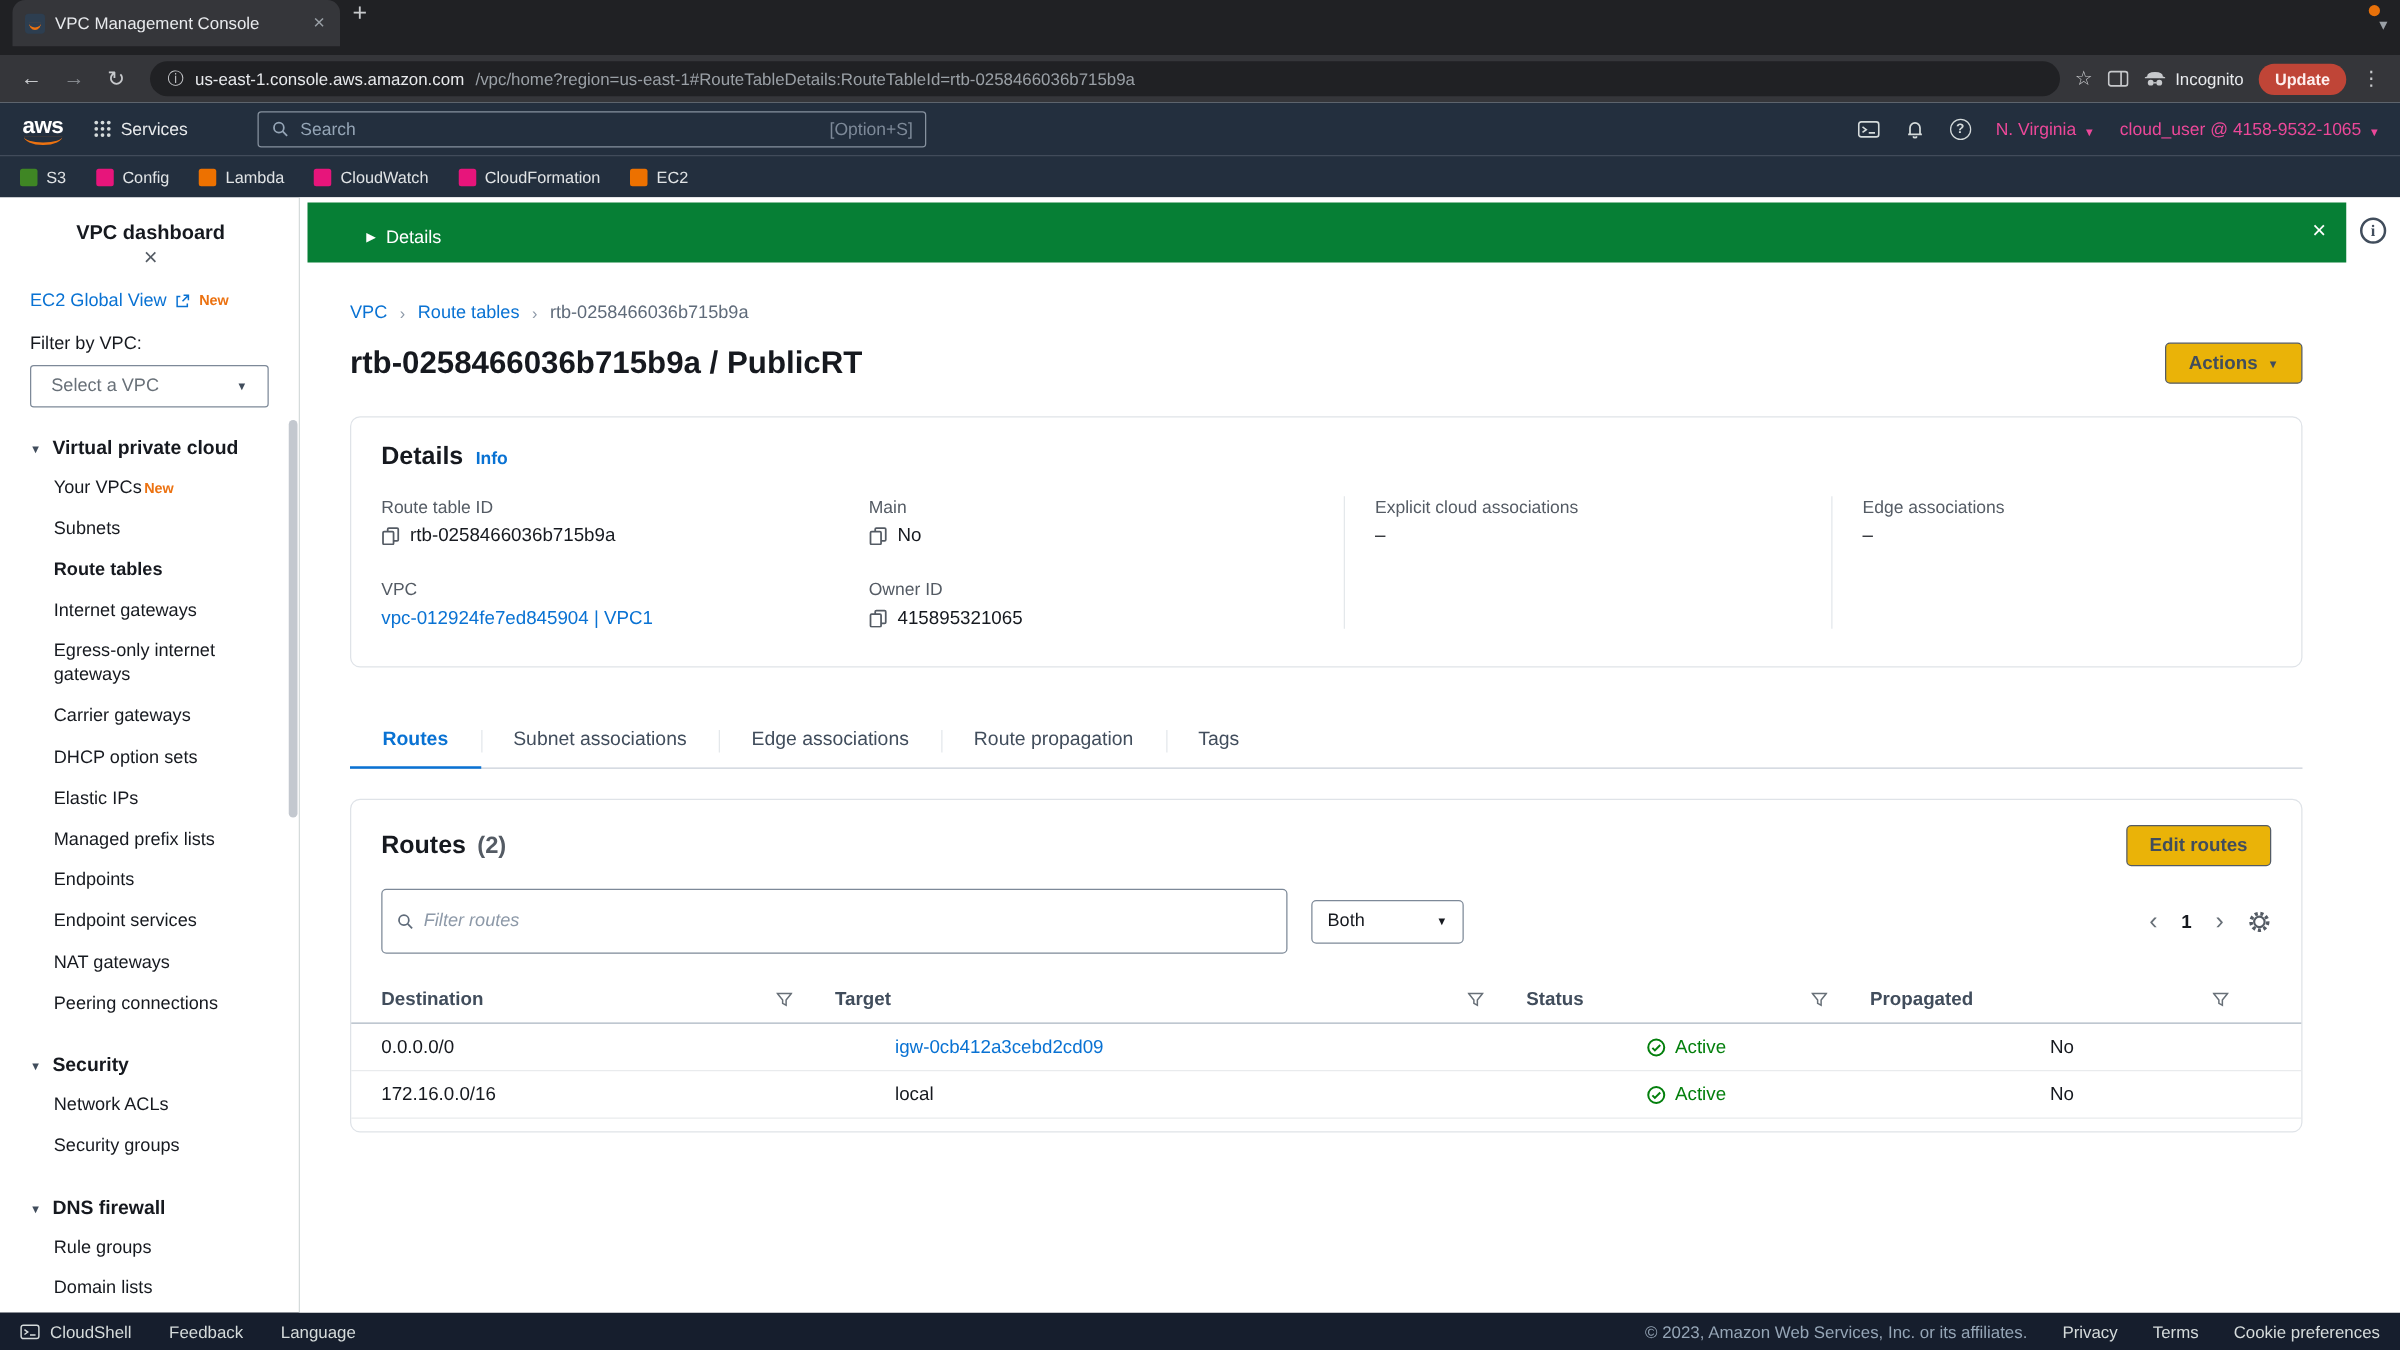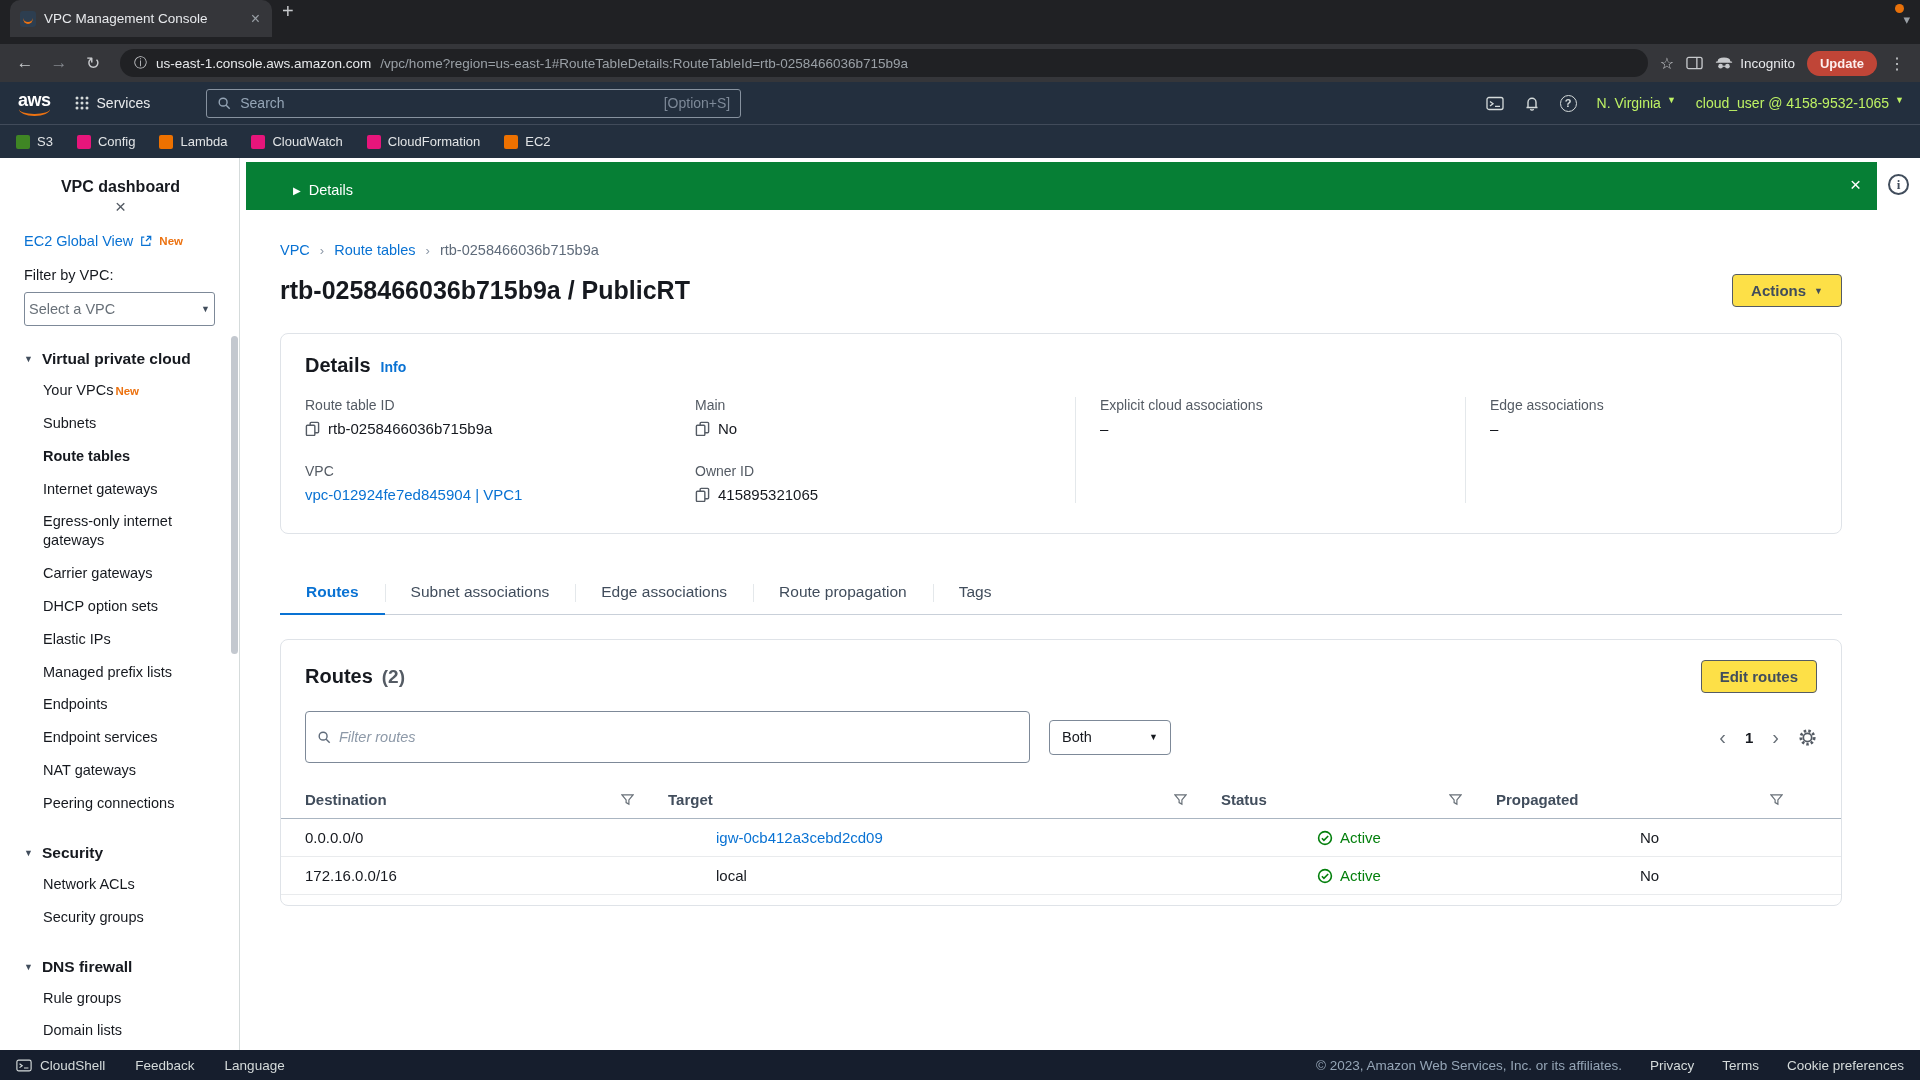--- a/index.html
+++ b/index.html
@@ -44,21 +44,21 @@
     position:relative; padding:0 4px 6px 2px; }
   .aws-logo::after { content:""; position:absolute; left:3px; right:5px; bottom:1px; height:5px;
     border-bottom:2px solid #ec7211; border-radius:0 0 50% 50%/0 0 100% 100%; }
   .services-btn { display:flex; align-items:center; gap:8px; padding:4px 4px; color:#e9ebed;}
   .nav-search { width:535px; height:29px; border:1px solid #87929f; border-radius:3px;
     display:flex; align-items:center; gap:9px; padding:0 10px; color:#95a5b6; margin-left:36px; }
   .nav-search .shortcut { margin-left:auto; color:#7d8998; }
   .awsnav-right { margin-left:auto; display:flex; align-items:center; gap:20px; }
   .help-circle { width:17px; height:17px; border:1.4px solid #d5dbdb; border-radius:50%;
     font-size:11px; text-align:center; line-height:14px; color:#d5dbdb; font-weight:700;}
-  .nav-drop { display:flex; align-items:flex-start; gap:6px; color:#bef264; }
+  .nav-drop { display:flex; align-items:flex-end; gap:6px; color:#ec4899; }
   .caret { font-size:9px; color:inherit; }
 
   
   .favbar { height:34px; background:#232f3e; border-top:1px solid #414b5a; display:flex;
     align-items:center; gap:24px; padding:0 16px; color:#e1e4e6; font-size:13px; }
   .fav { display:flex; align-items:center; gap:7px; }
   .fav-icon { width:14px; height:14px; border-radius:2px; flex:none;}
   .c-s3{background:#3F8624;} .c-config{background:#E7157B;} .c-lambda{background:#ED7100;}
   .c-cw{background:#E7157B;} .c-cf{background:#E7157B;} .c-ec2{background:#ED7100;}
 
@@ -66,21 +66,21 @@
   .app { display:flex; height:892px; background:#fff; }
   .sidebar { width:240px; flex:none; border-right:1px solid #d5dbdb; padding-top:20px;
     position:relative; overflow:hidden; }
   .sb-head { display:flex; justify-content:space-between; align-items:center; padding:0 22px 0 24px;flex-direction:column; }
   .sb-title { font-size:16px; font-weight:700; color:#16191f; }
   .sb-close { color:#545b64; font-size:19px; }
   .sb-ec2 { margin:15px 24px 0; font-size:14.5px; color:#0972d3; display:flex; align-items:center; gap:7px;}
   .new-badge { color:#ec7211; font-size:11.5px; font-weight:700; }
   .sb-filter-label { margin:18px 24px 0; font-size:14.5px; color:#16191f; }
   .sb-select { margin:9px 24px 0; height:34px; border:1px solid #7d8998; border-radius:3px;
-    display:flex; align-items:center; justify-content:space-between; padding:0 4px;
+    display:flex; align-items:center; justify-content:space-between; padding:0 16px;
     color:#687078; font-size:14.5px; }
   .sb-select .caret { color:#414d5c; }
   .sb-section { margin-top:24px; padding:0 24px; }
   .sb-sec-title { font-size:15.5px; font-weight:700; color:#16191f; display:flex;
     align-items:center; gap:9px; }
   .tri { font-size:9px; color:#414d5c; }
   .sb-items { margin-top:6px; }
   .sb-item { padding:7px 0 7px 19px; font-size:14.5px; color:#16191f; line-height:1.3;
     display:flex; gap:2px; align-items:baseline;}
   .sb-item.selected { font-weight:700; }
@@ -101,21 +101,21 @@
 
   
   .content { padding:0 78px 0 40px; }
   .breadcrumb { margin-top:32px; font-size:14.5px; display:flex; align-items:center; gap:10px; }
   .crumb-link { color:#0972d3; }
   .crumb-sep { color:#8d99a8; font-size:13px; }
   .crumb-current { color:#5f6b7a; }
   .title-row { margin-top:16px; display:flex; align-items:center; justify-content:space-between; }
   .page-title { font-size:25px; font-weight:700; color:#16191f; }
   .btn { display:inline-flex; align-items:center; gap:8px; border:1px solid #545b64;
-    border-radius:4px; padding:7px 18px; font-size:15px; font-weight:700; color:#414d5c; background:#fde047; }
+    border-radius:4px; padding:7px 18px; font-size:15px; font-weight:700; color:#414d5c; background:#eab308; }
 
   .card { margin-top:26px; border:1px solid #dfe3e8; border-radius:8px; background:#fff; }
   .card-head { padding:20px 24px 6px; display:flex; align-items:baseline; gap:10px; }
   .card-title { font-size:20px; font-weight:700; color:#16191f; }
   .info-link { font-size:14px; color:#0972d3; font-weight:700; }
   .counter { font-size:19px; font-weight:700; color:#545b64; }
 
   .details-grid { display:grid; grid-template-columns:390px 380px 390px 1fr; padding:14px 24px 30px; }
   .d-col3, .d-col4 { border-left:1px solid #e4e8eb; padding-left:24px; }
   .field + .field { margin-top:26px; }

